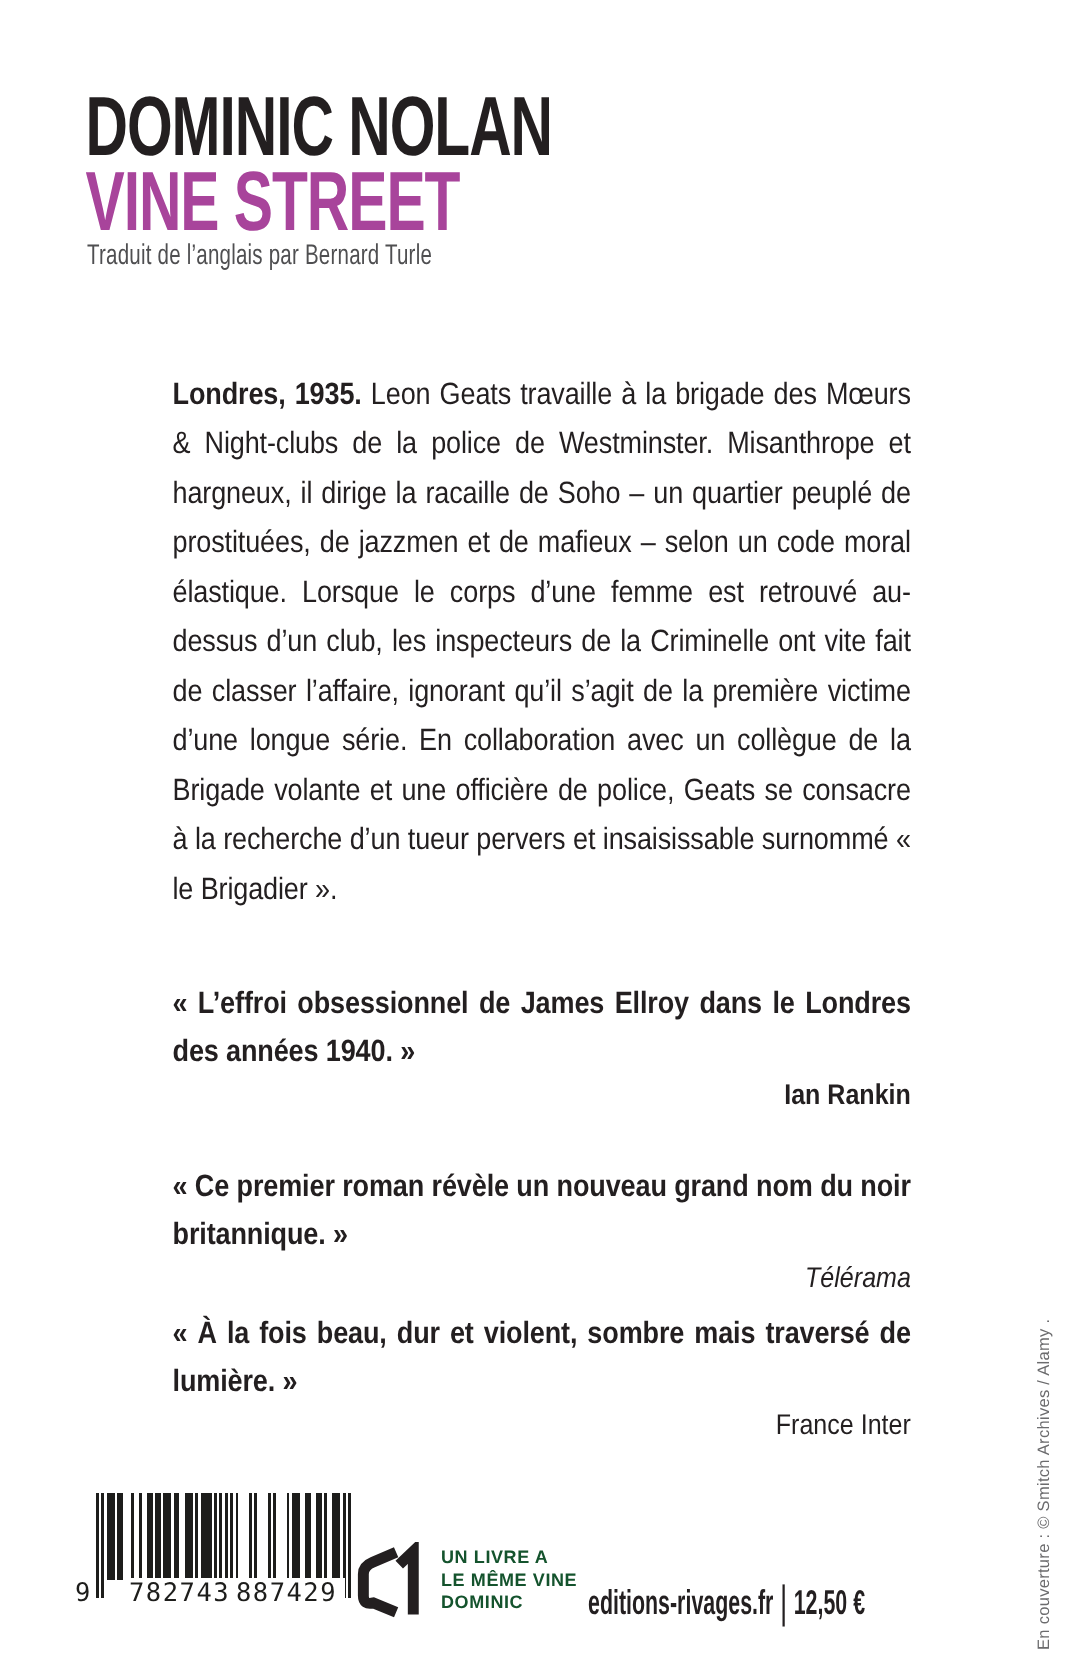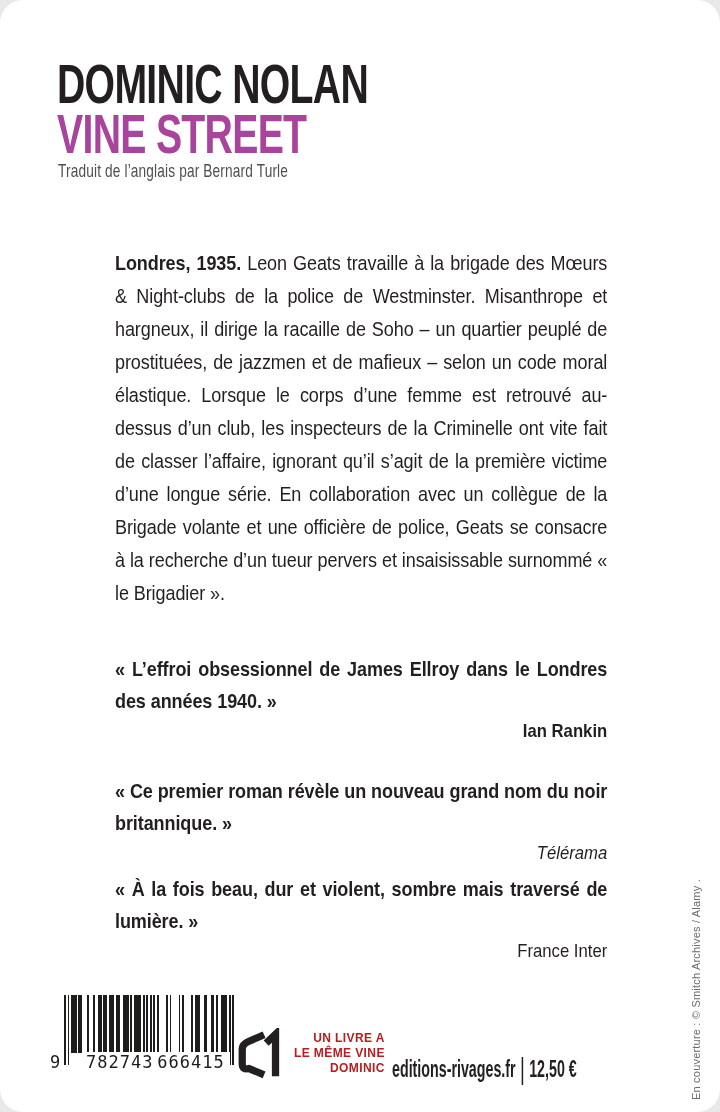--- a/index.html
+++ b/index.html
@@ -1,20 +1,19 @@
 <!DOCTYPE html>
 <html><head>
 <meta charset="utf-8">
 <style>
   html,body{margin:0;padding:0;background:#e9e9e9;}
   .page{
     position:relative;width:720px;height:1112px;background:#ffffff;
     font-family:"Liberation Sans",sans-serif;color:#231f20;overflow:hidden;
     margin:0 auto;
-    border-radius:23px;
   }
   
   .author{
     position:absolute;left:57px;top:56px;margin:0;
     font-size:56px;font-weight:700;line-height:1;letter-spacing:-1px;
     white-space:nowrap;transform:scaleX(.70);transform-origin:left top;color:#231f20;
   }
   .title{
     position:absolute;left:57px;top:106px;margin:0;
     font-size:56px;font-weight:700;line-height:1;letter-spacing:-1px;
@@ -54,21 +53,21 @@
     color:#1d1d1b;
   }
   .barcode-digits span{position:absolute;top:0;background:#ffffff;}
   .bd0{left:0;}
   .bd1{left:36px;width:74px;}
   .bd2{left:102px;width:78px;text-align:center;}
   .price-logo{position:absolute;left:236px;top:1028px;width:52px;height:52px;}
   .price-logo-text{
     position:absolute;left:294px;top:1031px;
     font-size:12px;font-weight:700;line-height:15px;letter-spacing:.4px;
-    color:#b91c1c;white-space:nowrap;text-align:right;
+    color:#14532d;white-space:nowrap;
   }
   .pubprice{
     position:absolute;left:392px;top:1050px;display:flex;align-items:baseline;
     font-size:23px;font-weight:700;white-space:nowrap;
     transform:scaleX(.62);transform-origin:left top;letter-spacing:0;
   }
   .pubprice .sep{font-weight:300;font-size:30px;margin:0 7px;position:relative;top:2px;}
   
   .credit{
     position:absolute;left:690px;top:1100px;
@@ -145,21 +144,21 @@
       <rect x="166.11" y="0" width="1.89" height="58"></rect>
       <rect x="171.47" y="0" width="1.89" height="58"></rect>
       <rect x="173.26" y="0" width="1.89" height="58"></rect>
       <rect x="175.05" y="0" width="1.89" height="58"></rect>
       <rect x="178.63" y="0" width="1.89" height="70"></rect>
       <rect x="182.21" y="0" width="1.89" height="70"></rect>
     </svg>
   <div class="barcode-digits">
     <span class="bd0">9</span>
     <span class="bd1">782743</span>
-    <span class="bd2">666415</span>
+    <span class="bd2">887429</span>
   </div>
 
   <svg class="price-logo" viewBox="0 0 100 100">
     <path d="M54 13 L24 26 Q12 31 12 41 L12 69 Q12 81 25 78 L54 90" fill="none" stroke="#231f20" stroke-width="14"></path>
     <path d="M58 29 L76 12 L76 93" fill="none" stroke="#231f20" stroke-width="14"></path>
   </svg>
   <div class="price-logo-text">
     <div>UN LIVRE A</div>
     <div>LE MÊME VINE</div>
     <div>DOMINIC</div>

